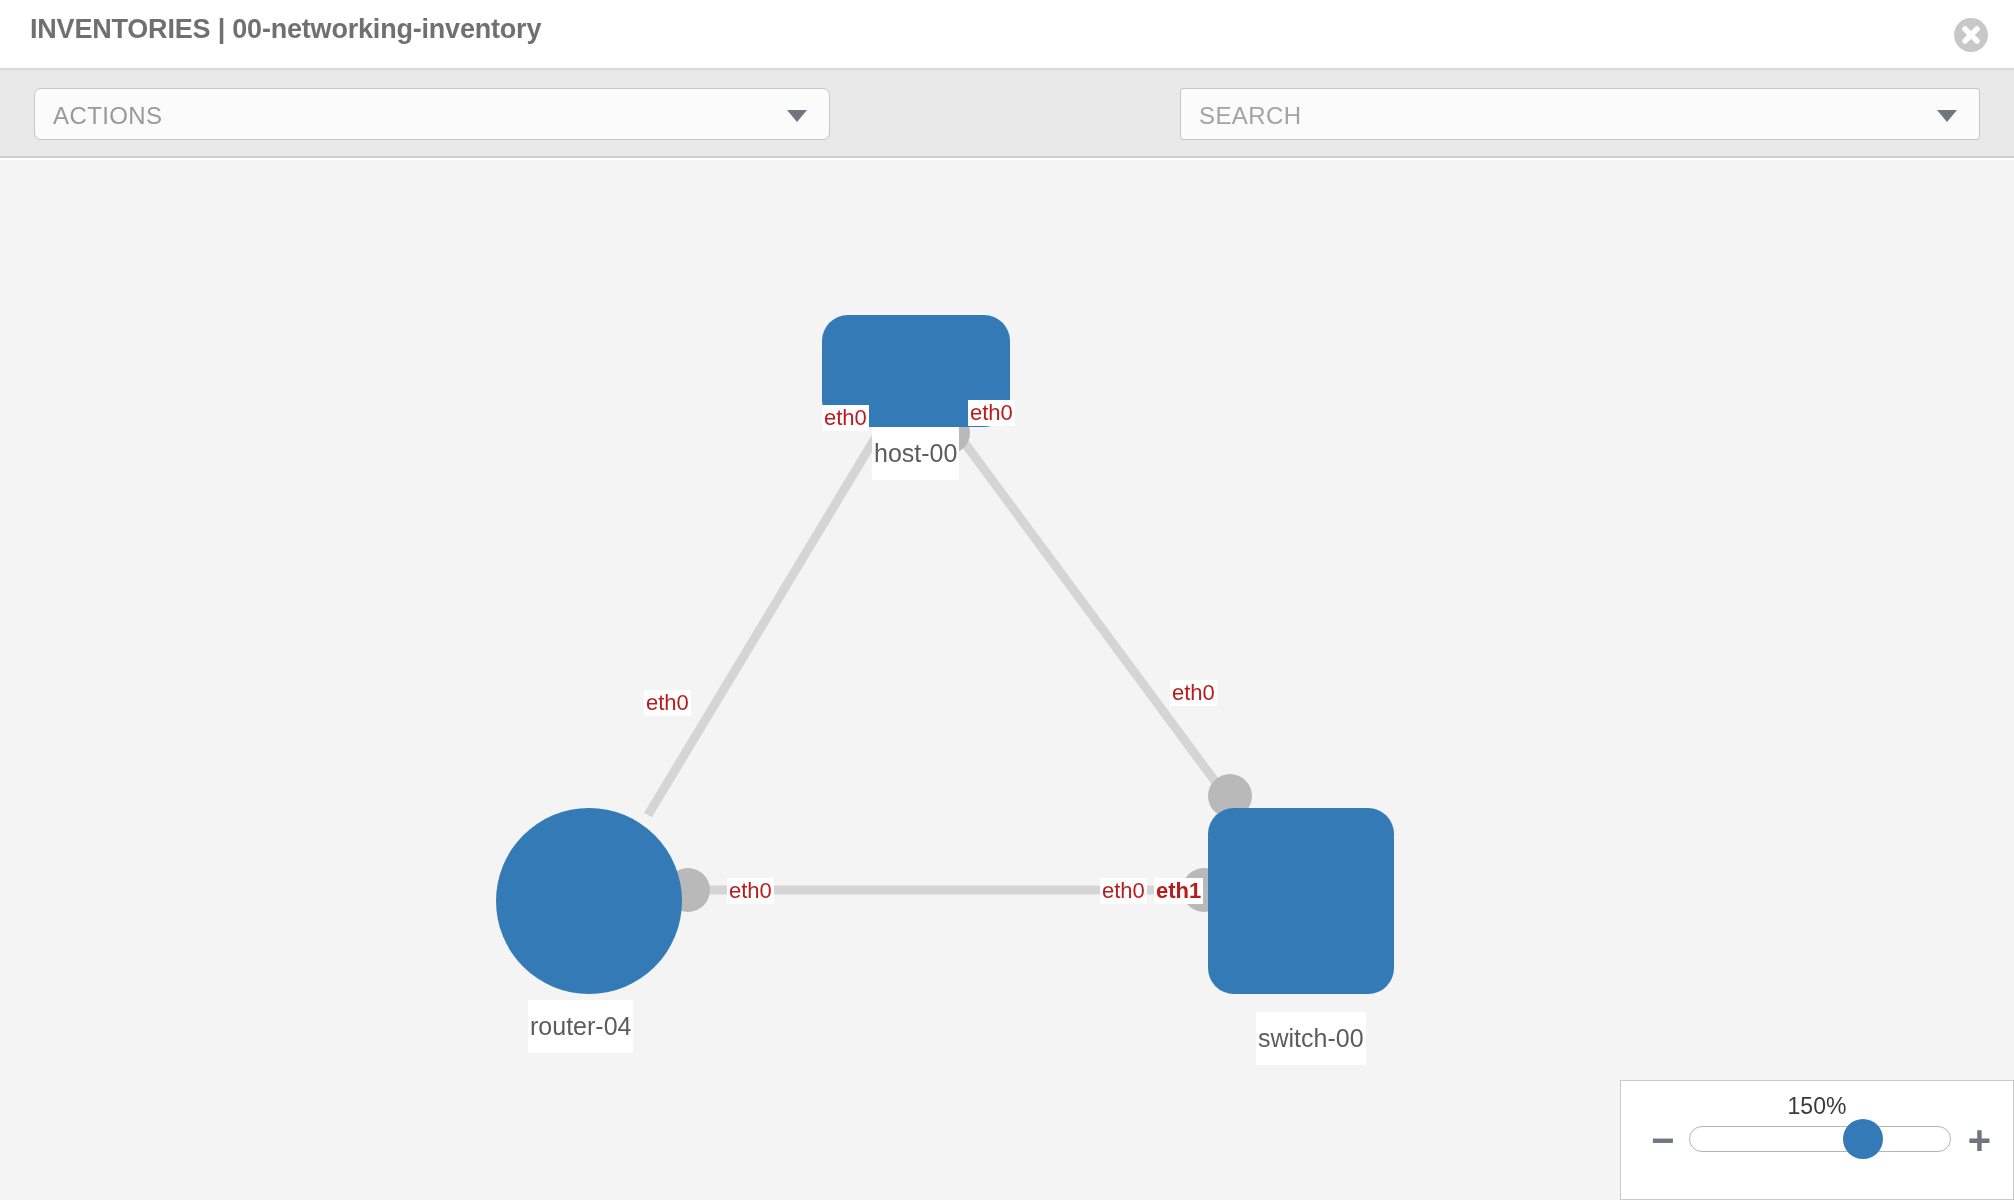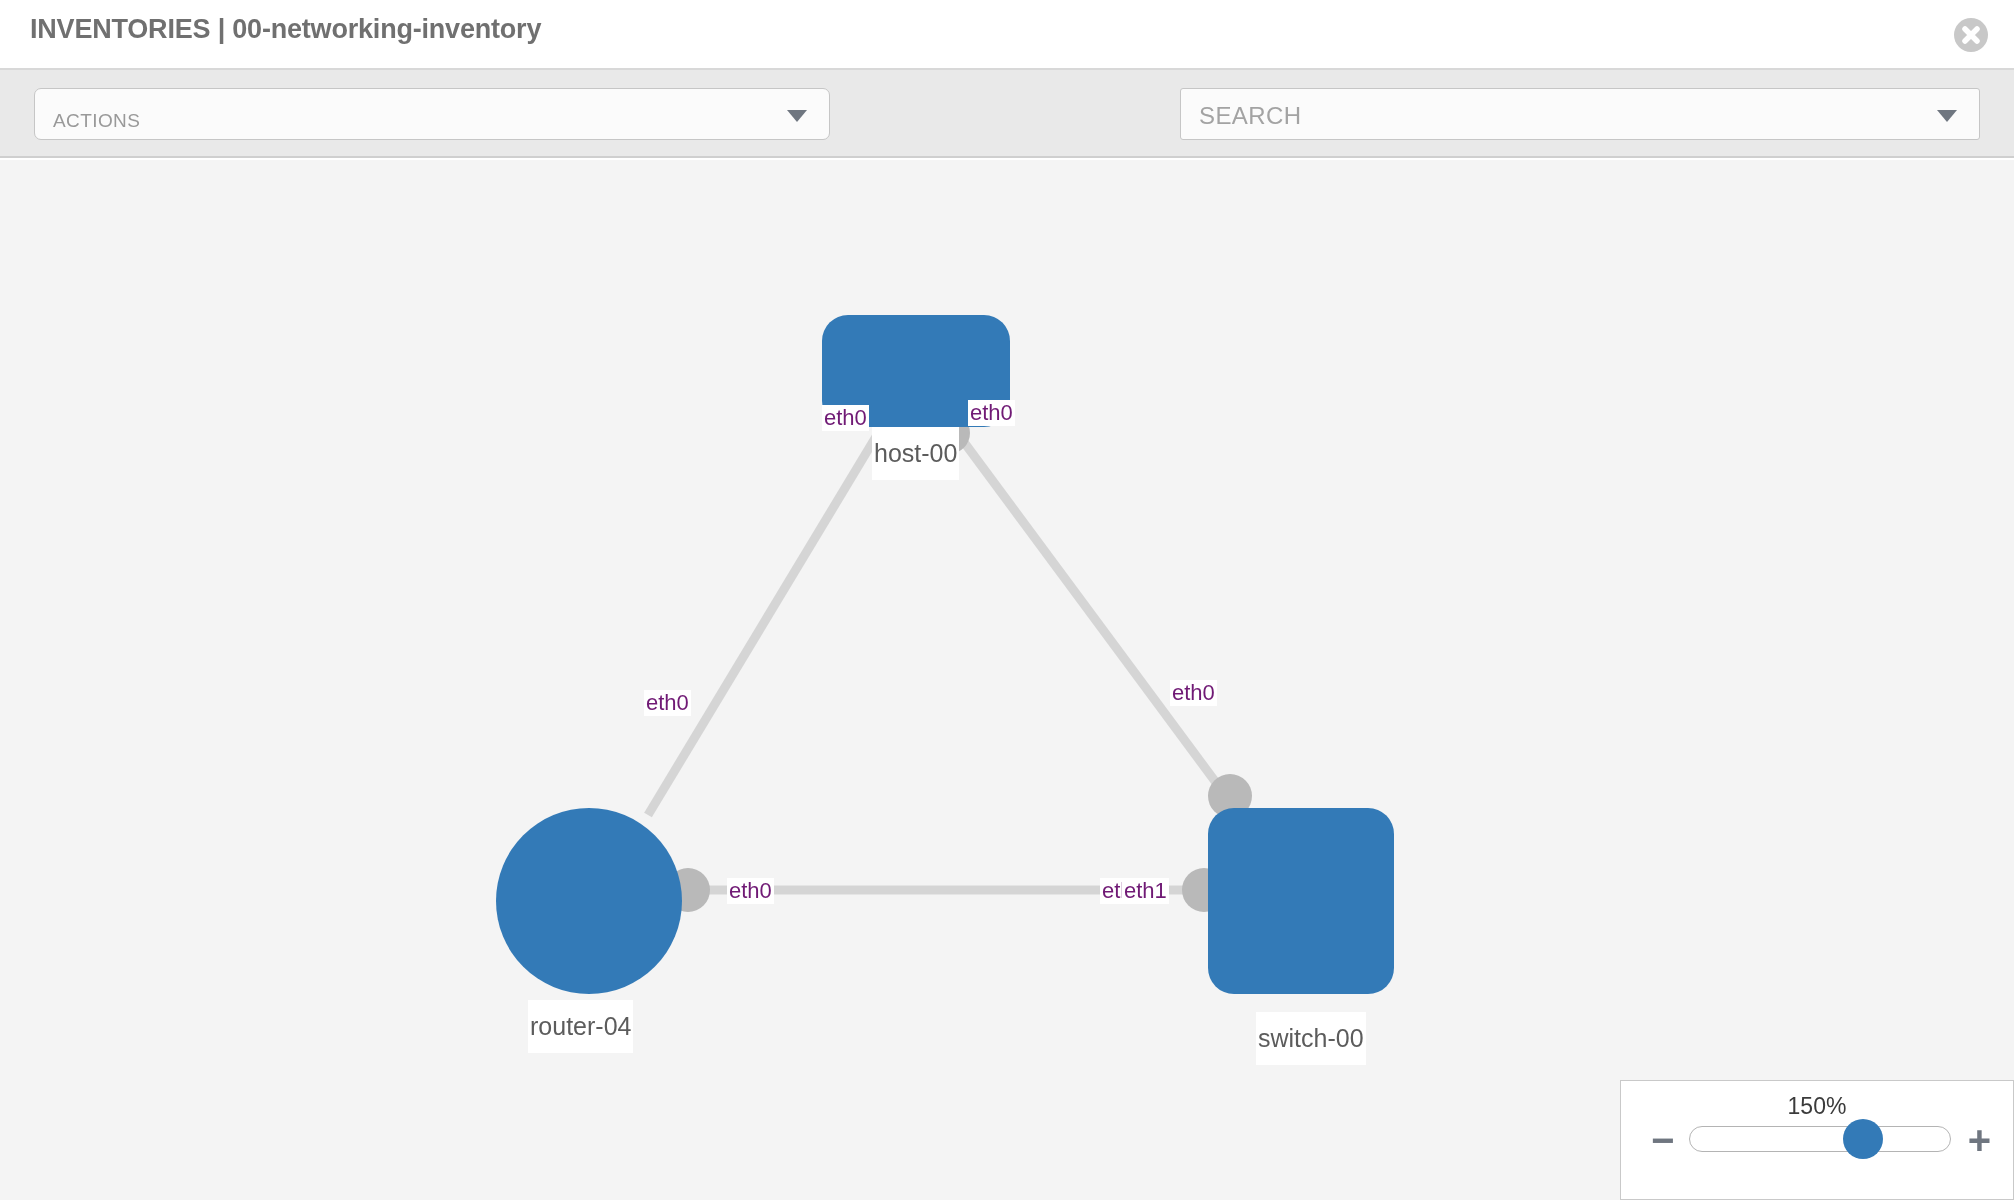--- a/index.html
+++ b/index.html
@@ -70,24 +70,23 @@
     background: #fbfbfb;
     border: 1px solid #c6c6c6;
     border-radius: 7px;
     box-sizing: border-box;
     cursor: pointer;
   }
   .actions-label {
     position: absolute;
     left: 18px;
     top: 13px;
-    font-size: 19px;
+    font-size: 24px;
     color: #999999;
     letter-spacing: 0.4px;
-    margin-top: 8px;
   }
   .caret {
     position: absolute;
     right: 22px;
     top: 21px;
     width: 0; height: 0;
     border-left: 10px solid transparent;
     border-right: 10px solid transparent;
     border-top: 12px solid #6f7680;
   }
@@ -192,21 +191,21 @@
 
   .connector {
     position: absolute;
     background: #b9b9b9;
     border-radius: 50%;
   }
 
   .link-label {
     position: absolute;
     font-size: 22px;
-    color: #701a75;
+    color: #b91c1c;
     background: #ffffff;
     white-space: nowrap;
     padding: 0 2px;
     line-height: 26px;
   }
 
   
   .zoom-panel {
     position: absolute;
     left: 1620px;
@@ -379,21 +378,21 @@
       </svg>
       <div class="node-label">switch-00</div>
     </div>
 
     <div class="link-label" style="left:822px; top:245px;">eth0</div>
     <div class="link-label" style="left:968px; top:240px;">eth0</div>
     <div class="link-label" style="left:644px; top:530px;">eth0</div>
     <div class="link-label" style="left:1170px; top:520px;">eth0</div>
     <div class="link-label" style="left:727px; top:718px;">eth0</div>
     <div class="link-label" style="left:1100px; top:718px;">eth0</div>
-    <div class="link-label" style="left:1122px; top:718px;">eth1</div>
+    <div class="link-label" style="left:1154px; top:718px;font-weight:bold;">eth1</div>
   </div>
 
   <div class="zoom-panel">
     <div class="zoom-pct">150%</div>
     <div class="zoom-minus">−</div>
     <div class="zoom-track"></div>
     <div class="zoom-thumb"></div>
     <div class="zoom-plus">+</div>
   </div>
 

